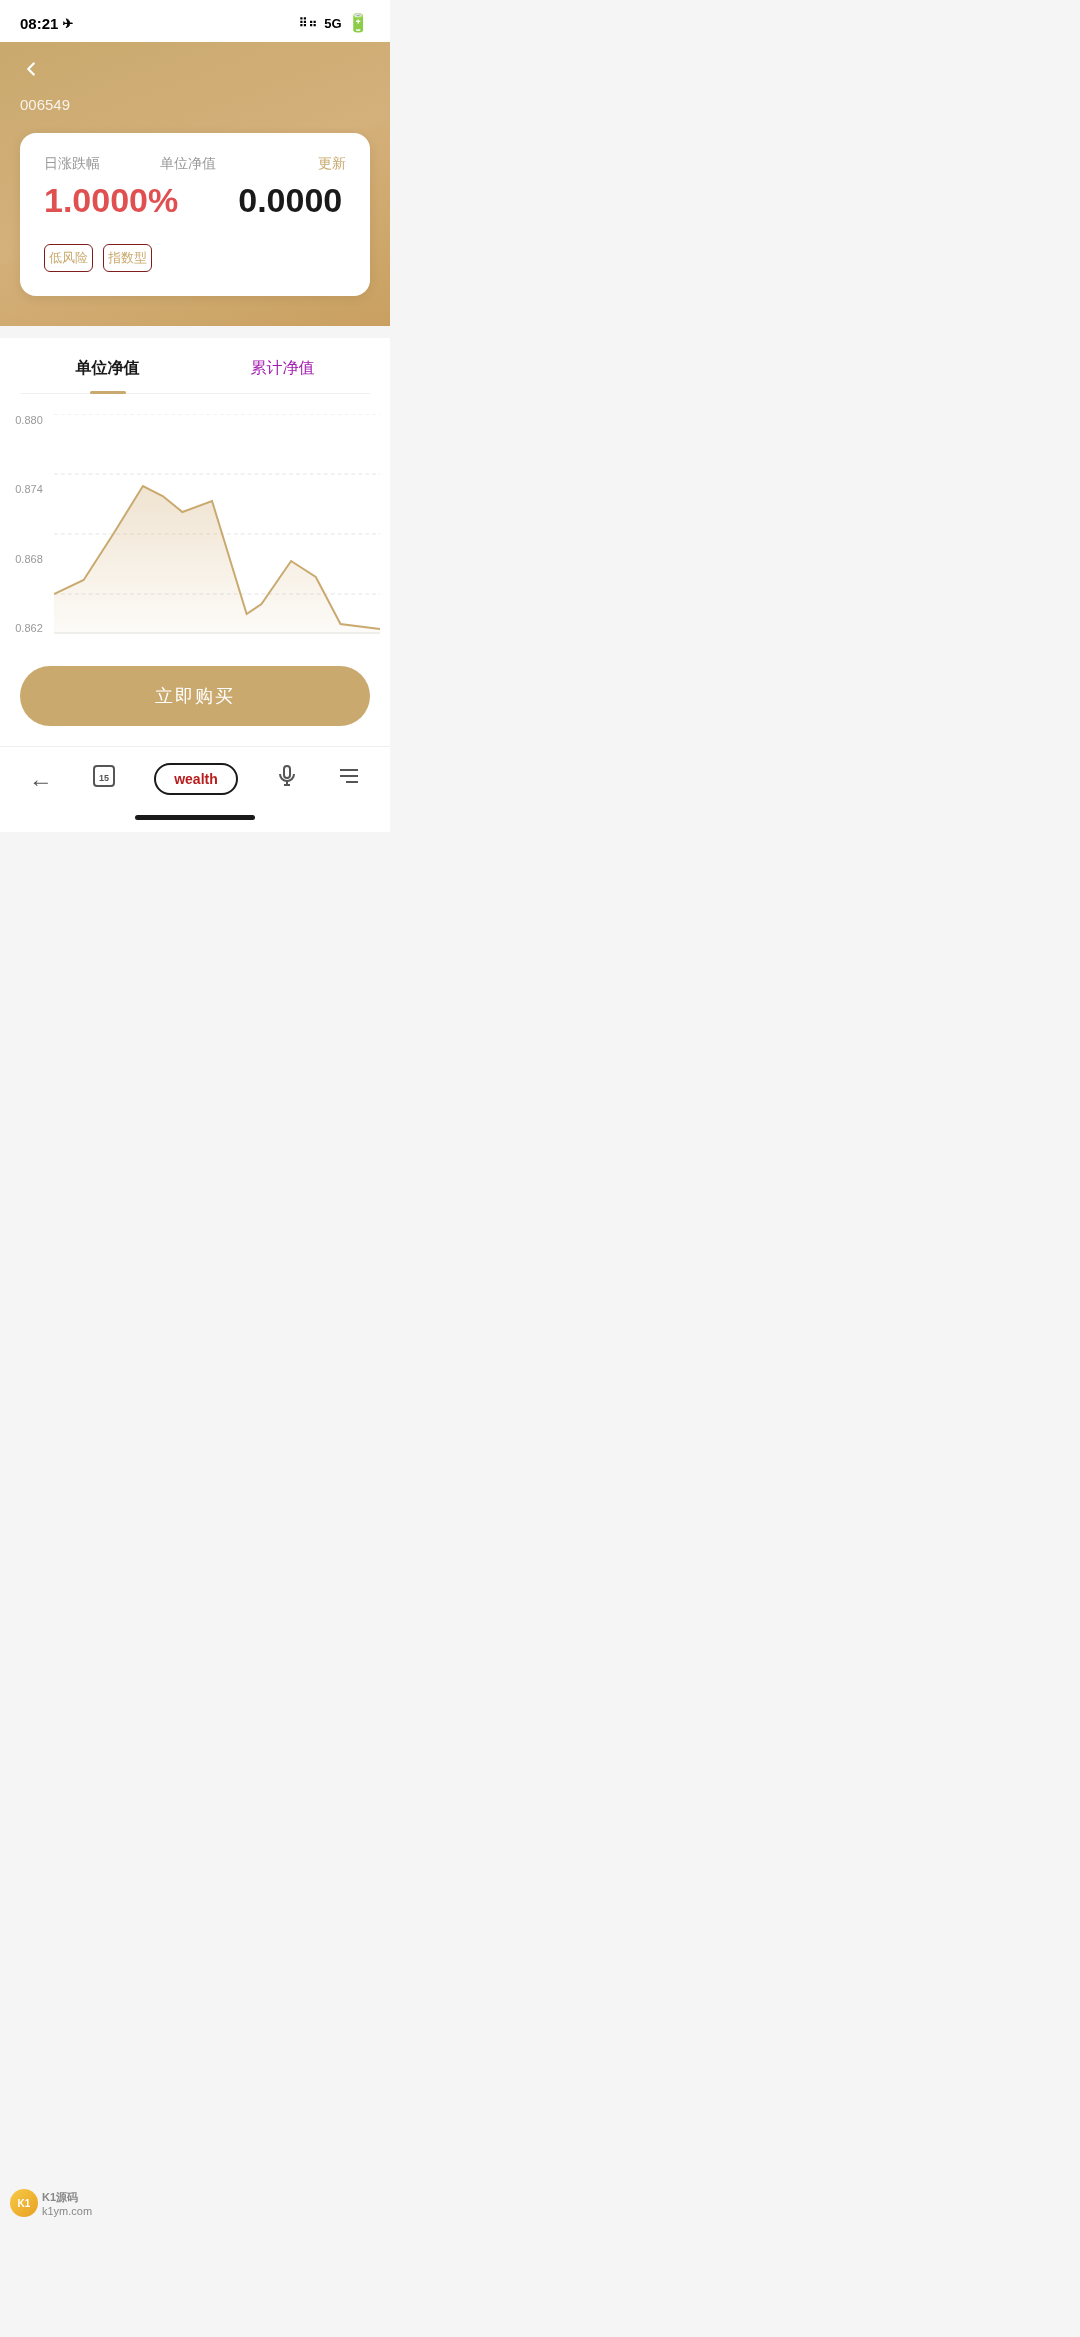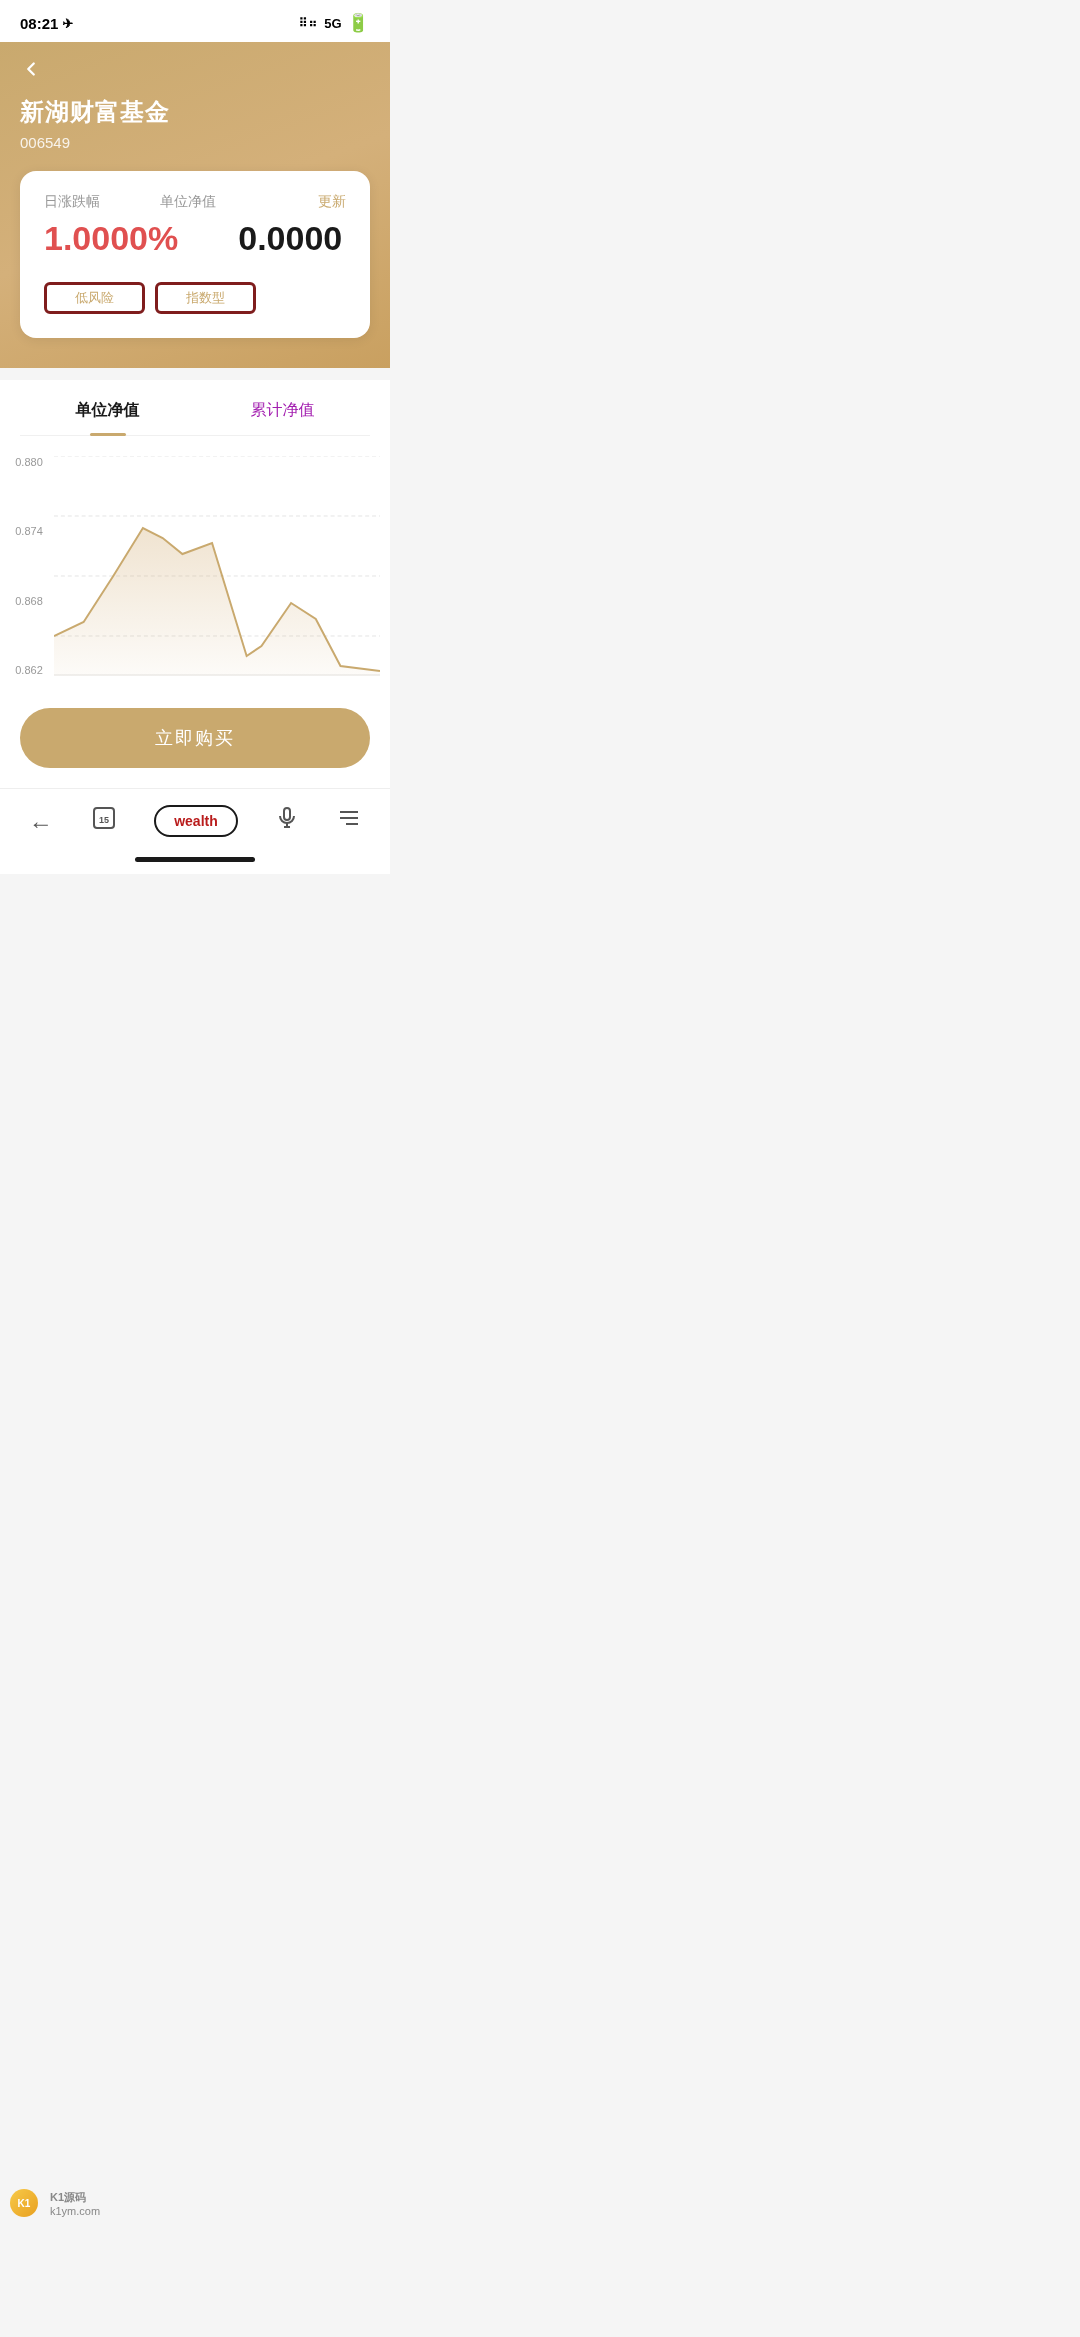--- a/index.html
+++ b/index.html
@@ -90,24 +90,24 @@
     .nav-value {
       color: #1a1a1a;
       font-size: 34px;
       font-weight: 600;
     }
     .tags {
       display: flex;
       gap: 10px;
     }
     .tag {
-      border: 3px solid #7f1d1d;
+      border: 1px solid #7f1d1d;
       color: #c9a96e;
       border-radius: 6px;
-      padding: 4px 28px;
+      padding: 4px 4px;
       font-size: 13px;
     }
 
     
     .tabs-section {
       background: #fff;
       margin-top: 12px;
       padding: 0 20px;
     }
     .tabs-row {
@@ -234,21 +234,21 @@
       border-radius: 3px;
     }
 
     
     .watermark {
       position: fixed;
       bottom: 120px;
       left: 10px;
       display: flex;
       align-items: center;
-      gap: 12px;
+      gap: 4px;
       font-size: 11px;
       color: #888;
       z-index: 10;
     }
     .watermark-logo {
       width: 28px;
       height: 28px;
       background: linear-gradient(135deg, #f7c948, #e8a020);
       border-radius: 50%;
       display: flex;
@@ -273,21 +273,20 @@
     <span style="font-size:18px; font-weight:400;">🔋</span>
   </div>
 </div>
 
 <div class="hero">
   <div class="back-btn">
     <svg viewBox="0 0 24 24">
         <polyline points="15 18 9 12 15 6"></polyline>
       </svg>
   </div>
-  <div class="fund-name">新湖财富基金</div>
   <div class="fund-code">006549</div>
 
   <div class="card">
     <div class="card-header">
       <div class="card-labels">
         <span class="card-label">日涨跌幅</span>
         <span class="card-label">单位净值</span>
       </div>
       <span class="update-btn">更新</span>
     </div>

